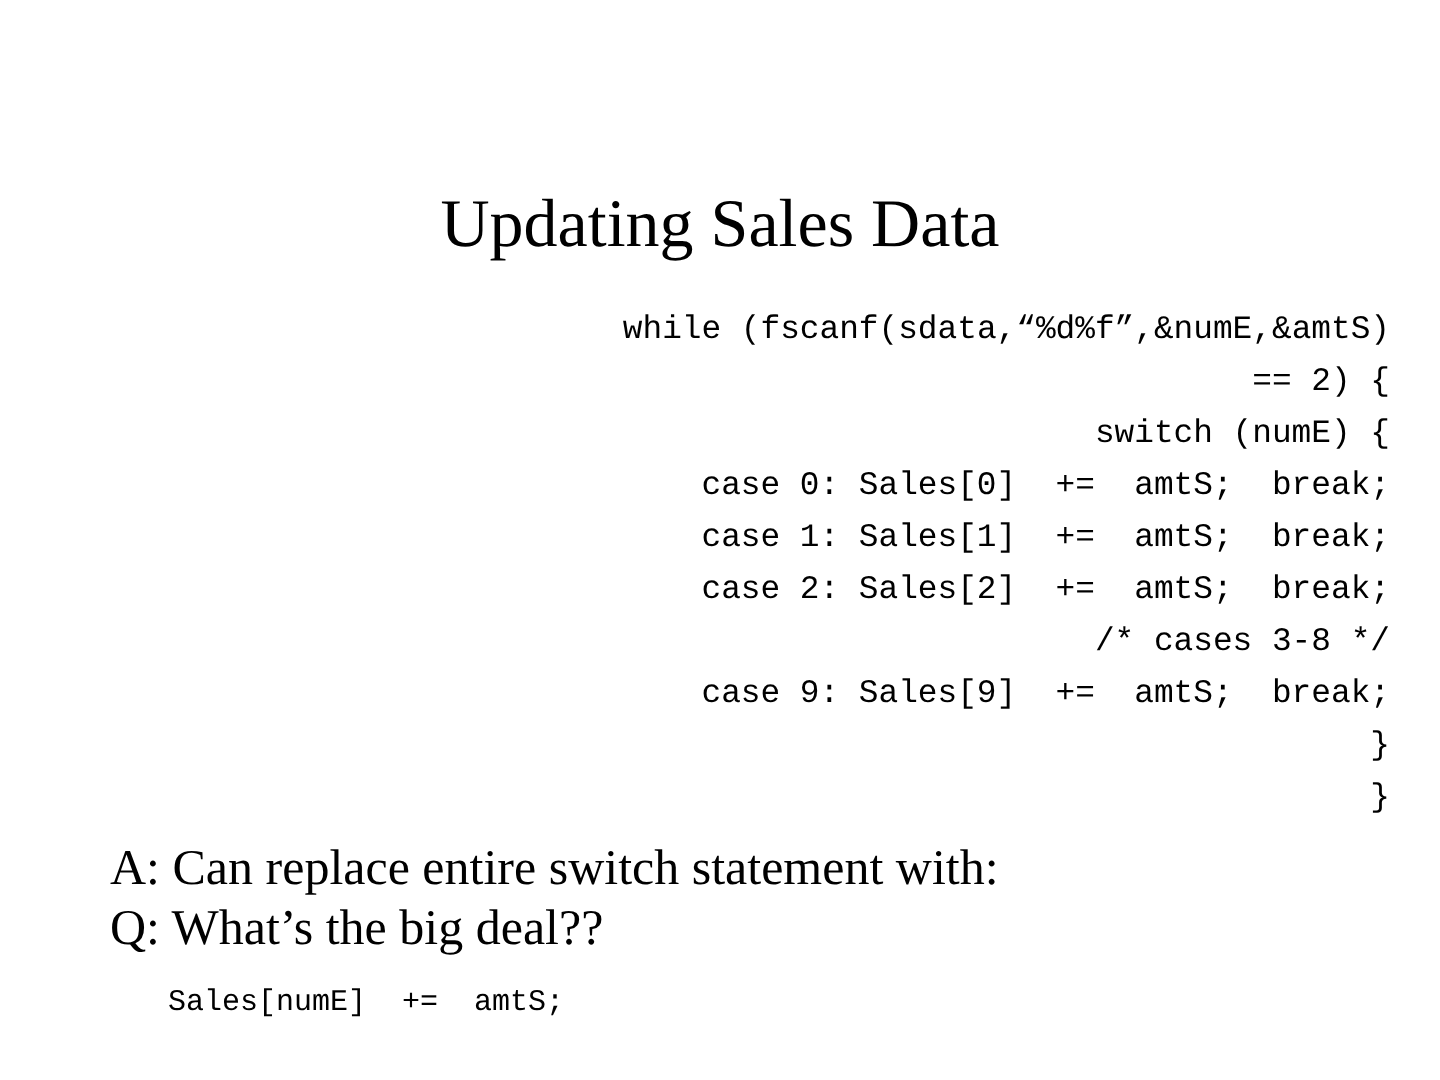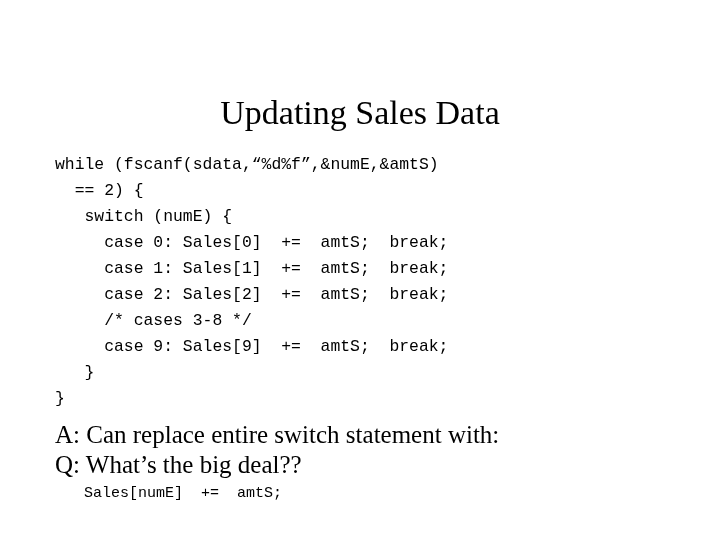--- a/index.html
+++ b/index.html
@@ -56,20 +56,21 @@
     line-height: 26px;
     color: #000000;
     white-space: pre;
     letter-spacing: 0px;
     margin: 0;
   }
   #code-listing .code-line {
     white-space: pre;
     display: block;
     height: 26px;
+    text-align: right;
   }
 
   
   #qa-block {
     margin-top: 8px;
   }
   #qa-block .qa-line {
     font-family: "Liberation Serif", "DejaVu Serif", serif;
     font-size: 25px;
     line-height: 30px;
@@ -79,21 +80,21 @@
   }
 
   
   #final-code {
     font-family: "Liberation Mono", "DejaVu Sans Mono", monospace;
     font-size: 15px;
     line-height: 24px;
     color: #000000;
     white-space: pre;
     display: block;
-    margin-top: 2px;
+    margin-top: 10px;
     padding-left: 29px;
   }
 </style>
 </head>
 <body>
 
 <div id="slide">
 
   <h1 id="slide-title">Updating Sales Data</h1>
 

